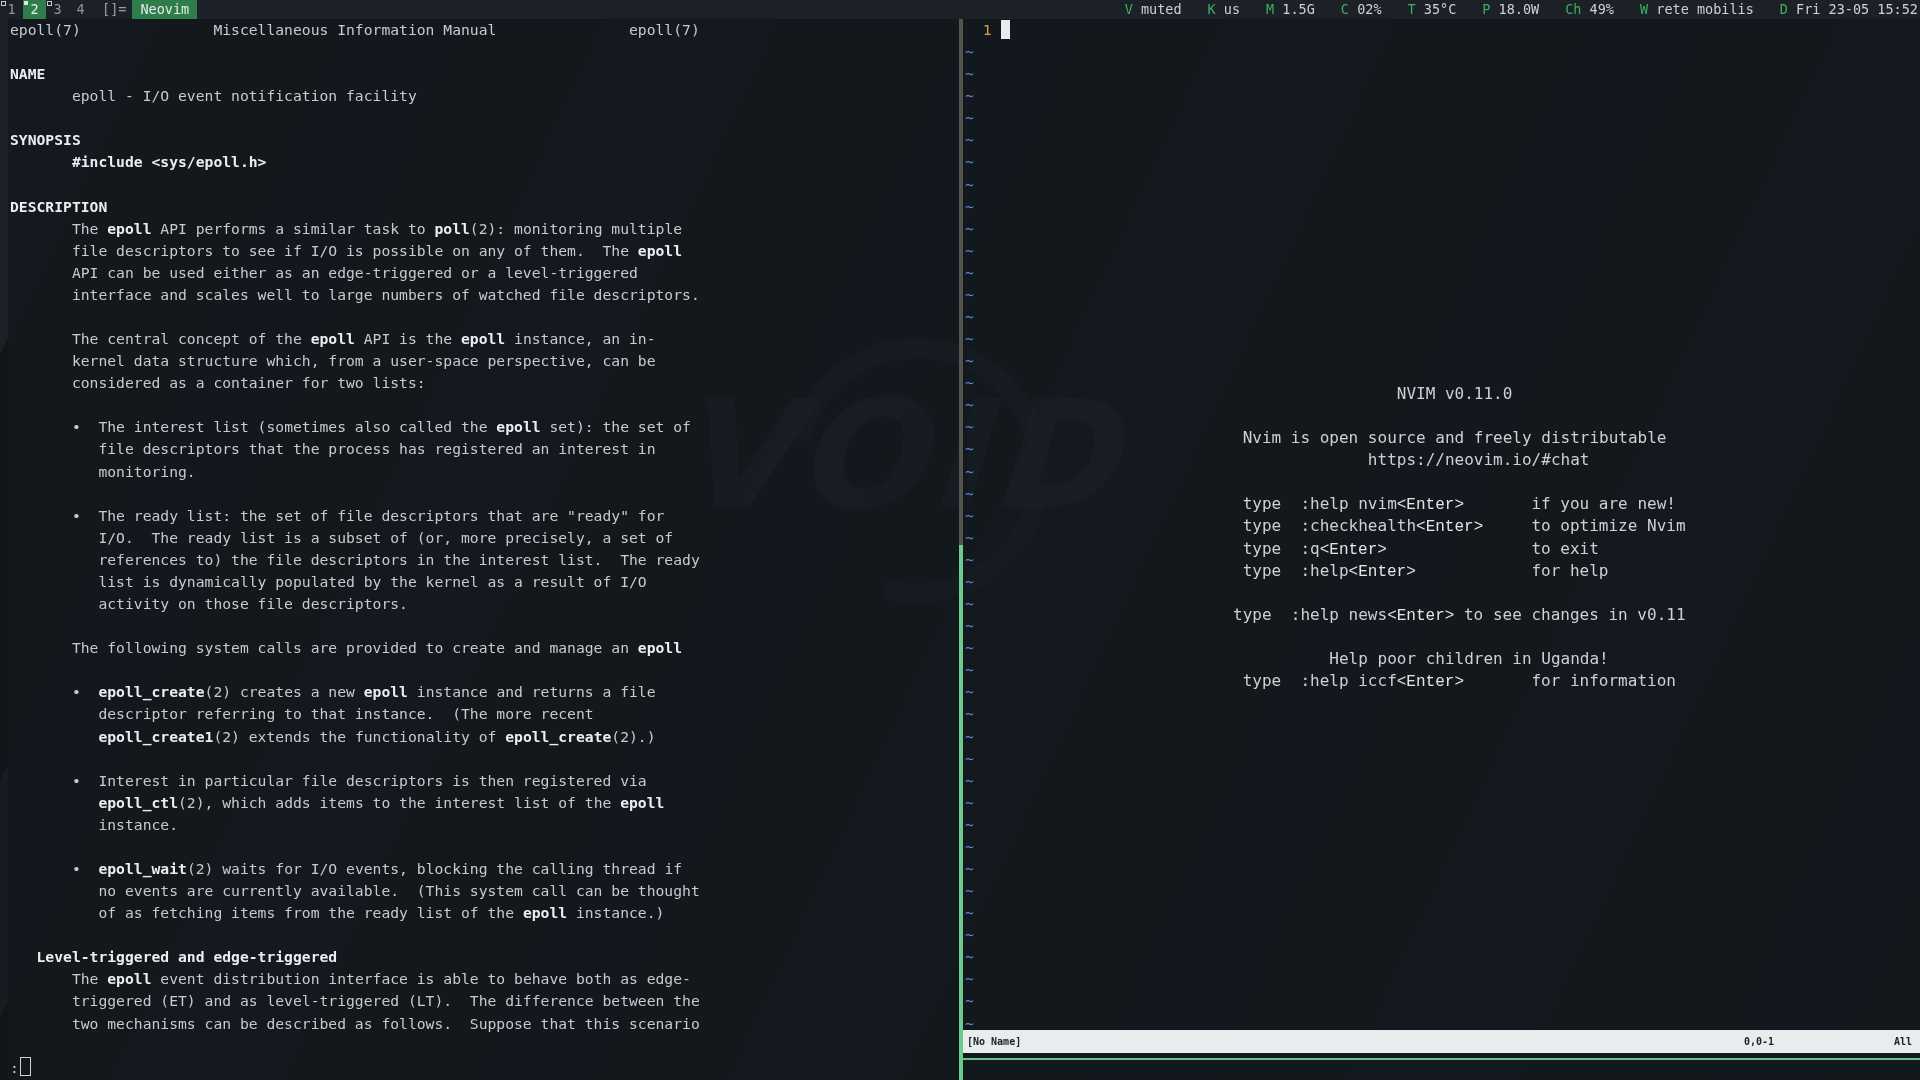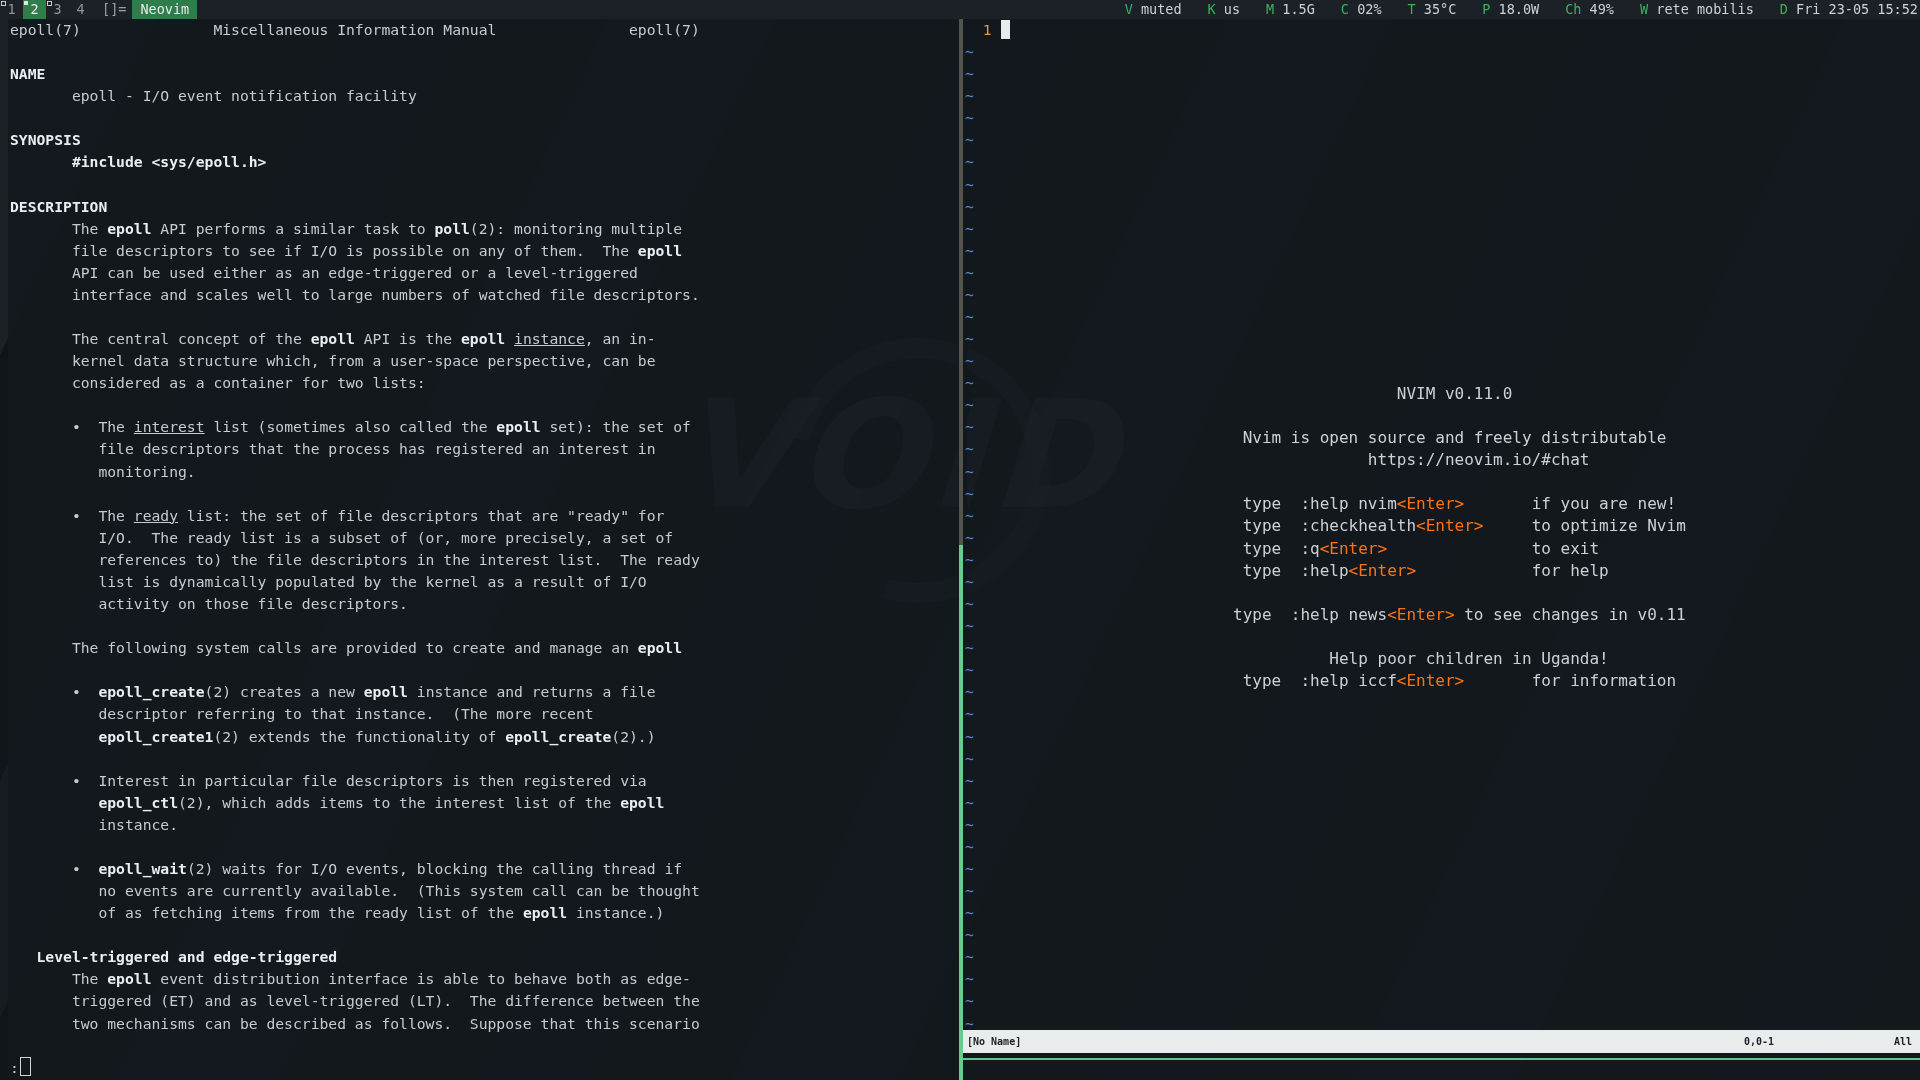--- a/index.html
+++ b/index.html
@@ -43,36 +43,36 @@
   .pane.left{left:0;width:959px;margin-left:8px;}
   .pane.right{left:963px;width:957px;}
   .vsep{position:absolute;left:959px;top:19px;width:4px;height:1061px;z-index:2;}
   .vsep-top{position:absolute;top:0;left:0;width:100%;height:526px;background:#53544c;}
   .vsep-bottom{position:absolute;top:526px;left:0;width:100%;height:535px;background:#6bcb8e;}
 
   
   #man{position:absolute;left:2px;top:0;font-size:14.7px;color:#c6cbd0;}
   .tl{height:22.08px;line-height:22.08px;white-space:pre;}
   .tl .b{font-weight:bold;color:#eaeef0;text-align:right;}
-  .tl .u{text-decoration:underline;}
+  .tl .u{}
   .prompt-row{position:absolute;left:2px;top:1038px;height:22px;line-height:22px;
     font-size:14.7px;color:#c6cbd0;white-space:pre;}
   .hollow-cursor{display:inline-block;width:9px;height:17px;border:1px solid #ced3d6;
     vertical-align:-3px;margin-left:1px;}
 
   
   .buffer{position:absolute;left:2px;top:0;font-size:14.7px;}
   .nrow{height:22.08px;line-height:22.08px;white-space:pre;}
   .lnum{display:inline-block;width:26.6px;text-align:right;color:#d4a03c;}
   .cursor-block{display:inline-block;width:9px;height:19px;background:#e8ebec;
     margin-left:9px;vertical-align:-4px;}
   .tilde{color:#5586d0;}
   .intro{position:absolute;left:270px;top:364px;font-size:16px;color:#ccd1d5;}
   .il{height:22.08px;line-height:22.08px;white-space:pre;}
-  .il .bl{color:#f97316;}
+  .il .bl{color:#e5e5e5;font-family:Liberation Mono, monospace;}
   .statusline{position:absolute;left:0;top:1011px;width:957px;height:23px;
     background:#e9ecec;color:#1b2126;font-size:10px;font-weight:bold;line-height:23px;}
   .statusline .bufname{margin-left:4px;}
   .statusline .ruler{position:absolute;right:146px;}
   .statusline .scrollpos{position:absolute;right:8px;}
   .cmdline{position:absolute;left:0;top:1034px;width:957px;height:5px;}
   .bottom-border{position:absolute;left:0;top:1039px;width:957px;height:2px;
     background:#68c18b;}
 </style>
 </head>

